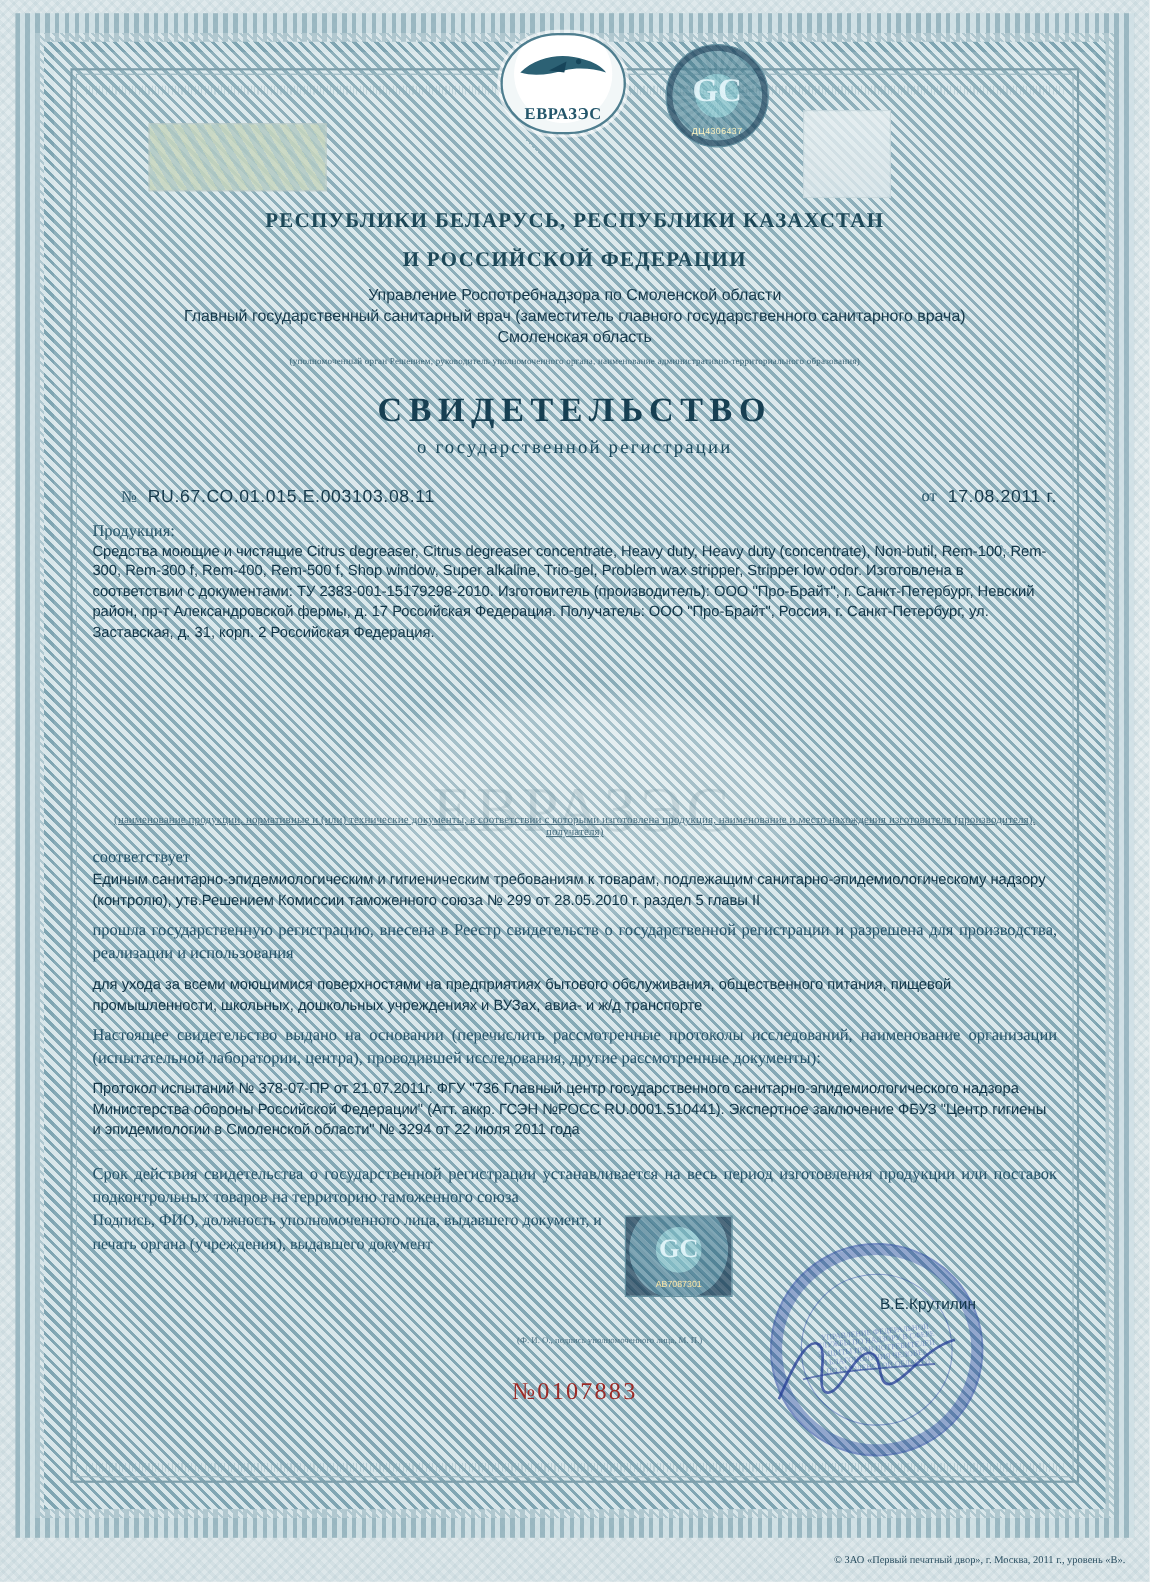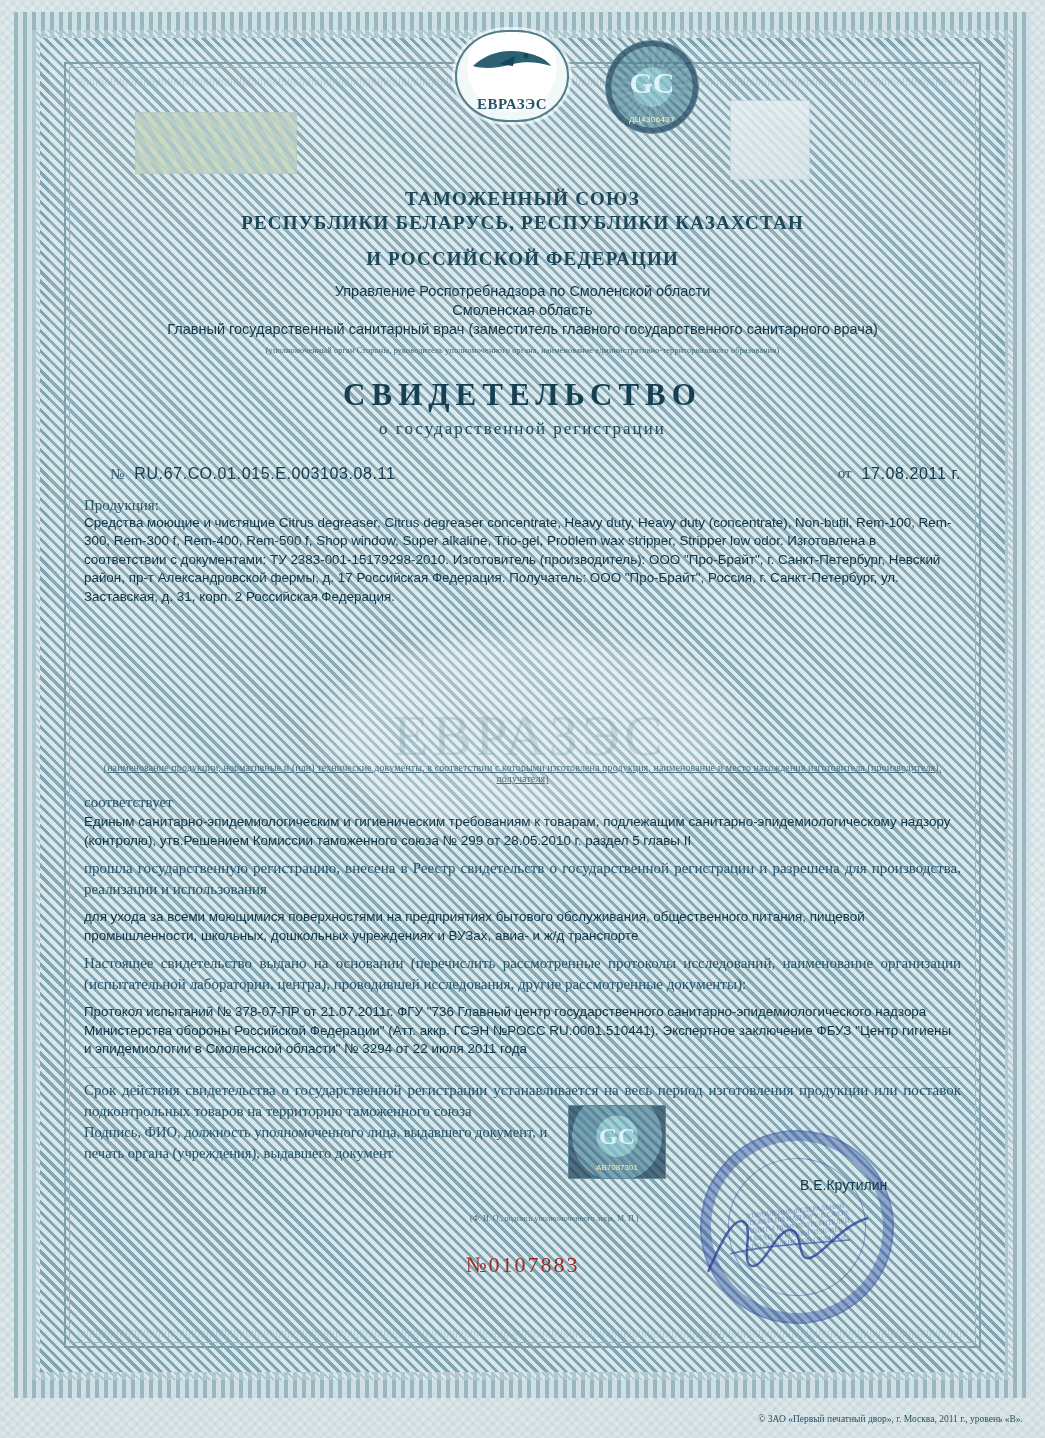--- a/index.html
+++ b/index.html
@@ -274,32 +274,31 @@
   <svg class="signature" viewBox="0 0 180 90">
     <path d="M8 72 C22 40, 34 16, 44 22 C54 28, 40 64, 52 66 C64 68, 76 30, 90 30 C104 30, 96 62, 110 58 C124 54, 140 26, 168 18" fill="none" stroke="rgba(35,60,150,.75)" stroke-width="2.4"></path>
     <path d="M30 54 C60 46, 100 44, 150 40" fill="none" stroke="rgba(35,60,150,.6)" stroke-width="1.6"></path>
   </svg>
 
   <div class="content">
 
     <div style="height:104px"></div>
 
     <div class="hdr">
-      <div class="l1">ТАМОЖЕННЫЙ СОЮЗ</div>
       <div class="l2">РЕСПУБЛИКИ БЕЛАРУСЬ, РЕСПУБЛИКИ КАЗАХСТАН</div>
       <div class="l3">И РОССИЙСКОЙ ФЕДЕРАЦИИ</div>
     </div>
 
     <div class="org">
       <div>Управление Роспотребнадзора по Смоленской области</div>
+      <div>Главный государственный санитарный врач (заместитель главного государственного санитарного врача)</div>
       <div>Смоленская область</div>
-      <div>Главный государственный санитарный врач (заместитель главного государственного санитарного врача)</div>
-    </div>
-
-    <div class="caption-small">(уполномоченный орган Стороны, руководитель уполномоченного органа, наименование административно-территориального образования)</div>
+    </div>
+
+    <div class="caption-small">(уполномоченный орган Решением, руководитель уполномоченного органа, наименование административно-территориального образования)</div>
 
     <div class="title">СВИДЕТЕЛЬСТВО</div>
     <div class="subtitle">о государственной регистрации</div>
 
     <div class="numrow">
       <span class="lbl">№</span>
       <span class="val">RU.67.СО.01.015.Е.003103.08.11</span>
       <span class="ot">
         <span class="lbl">от</span>
         <span class="val">17.08.2011 г.</span>

